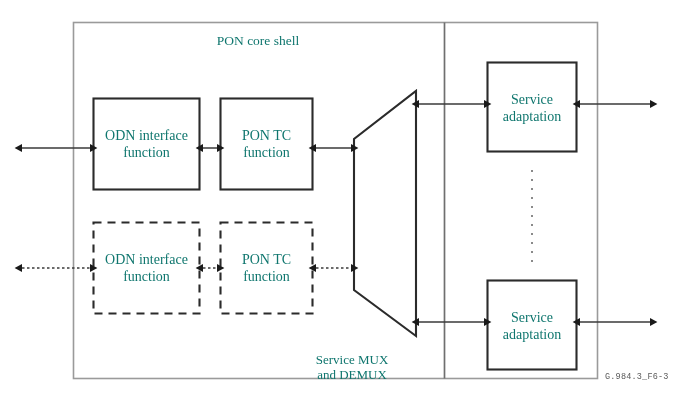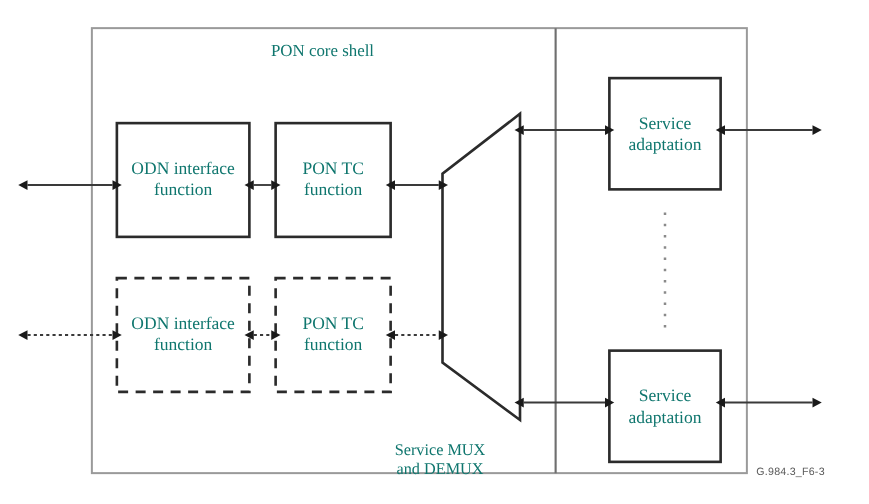--- a/index.html
+++ b/index.html
@@ -116,15 +116,15 @@
   <div class="lbl lbl-box" style="left:487px; top:92px; width:90px;">Service
 adaptation</div>
 
   <div class="lbl lbl-box" style="left:487px; top:310px; width:90px;">Service
 adaptation</div>
 
   <div class="lbl lbl-mux" style="left:292px; top:320px; width:120px;margin-top:32px;">Service MUX
 and DEMUX</div>
 
 
-  <div class="lbl lbl-fig" style="left:605px; top:372px; width:86px;">G.984.3_F6-3</div>
+  <div class="lbl lbl-fig" style="left:605px; top:372px; width:86px;font-family:Liberation Mono, monospace;">G.984.3_F6-3</div>
 
 </div>
 
 </body></html>

